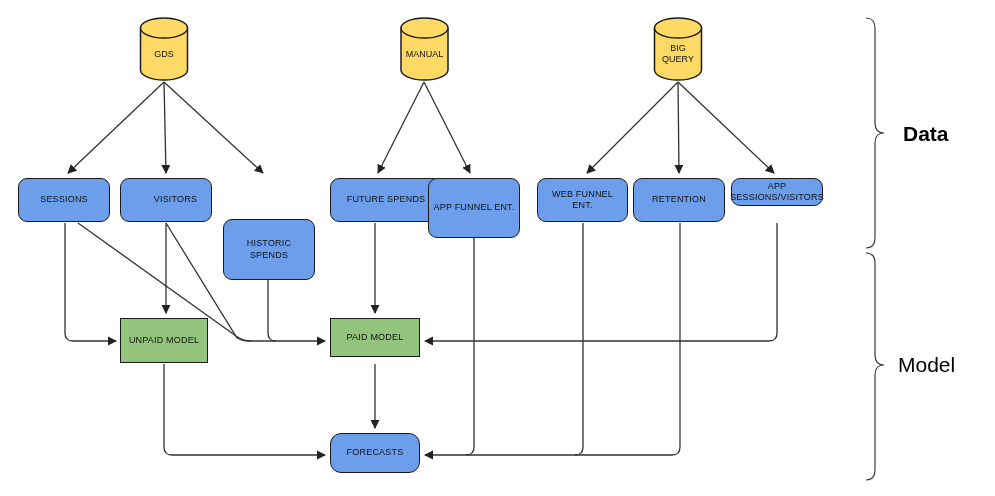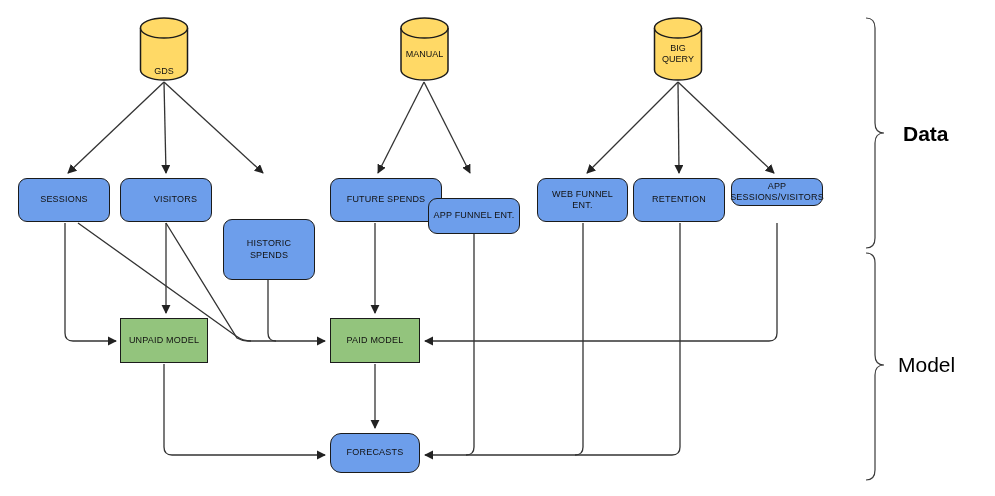--- a/index.html
+++ b/index.html
@@ -76,34 +76,34 @@
     </g>
     <g>
       <path class="cyl" d="M654.5,28 L654.5,70 A23.5,10 0 0,0 701.5,70 L701.5,28"></path>
       <ellipse class="cyl" cx="678" cy="28" rx="23.5" ry="10"></ellipse>
     </g>
 
     <path class="brace" d="M866,18 Q875,18 875,28 L875,123 Q875,133 884,133 Q875,133 875,143 L875,238 Q875,248 866,248"></path>
     <path class="brace" d="M866,253 Q875,253 875,263 L875,355 Q875,365 884,365 Q875,365 875,375 L875,470 Q875,480 866,480"></path>
   </svg>
 
-  <div class="cyl-label" style="left:140px; top:38px; width:48px; height:34px;margin-top:17px;">GDS</div>
+  <div class="cyl-label" style="left:140px; top:38px; width:48px; height:34px;">GDS</div>
   <div class="cyl-label" style="left:398px; top:38px; width:53px; height:34px;">MANUAL</div>
   <div class="cyl-label" style="left:656px; top:36px; width:44px; height:36px;">BIG QUERY</div>
 
   <div class="node data-node" style="left:18px;  top:178px; width:92px; height:44px;">SESSIONS</div>
   <div class="node data-node" style="left:120px; top:178px; width:92px; height:44px;padding-left:23px;">VISITORS</div>
   <div class="node data-node" style="left:223px; top:178px; width:92px; height:61px;margin-top:41px;">HISTORIC SPENDS</div>
   <div class="node data-node" style="left:330px; top:178px; width:112px; height:44px;">FUTURE SPENDS</div>
-  <div class="node data-node" style="left:428px; top:178px; width:92px; height:36px;margin-top:20px;">APP FUNNEL ENT.</div>
+  <div class="node data-node" style="left:428px; top:178px; width:92px; height:60px;">APP FUNNEL ENT.</div>
   <div class="node data-node" style="left:537px; top:178px; width:91px; height:44px;">WEB FUNNEL ENT.</div>
   <div class="node data-node" style="left:633px; top:178px; width:92px; height:44px;">RETENTION</div>
   <div class="node data-node" style="left:731px; top:178px; width:92px; height:28px;">APP SESSIONS/VISITORS</div>
 
   <div class="node model-node" style="left:120px; top:318px; width:88px; height:45px;">UNPAID MODEL</div>
-  <div class="node model-node" style="left:330px; top:318px; width:90px; height:45px;">PAID MODEL</div>
+  <div class="node model-node" style="left:330px; top:318px; width:90px; height:39px;">PAID MODEL</div>
 
   <div class="node output-node" style="left:330px; top:433px; width:90px; height:40px;">FORECASTS</div>
 
   <div class="group-label" style="left:903px; top:122px;font-weight:bold;">Data</div>
   <div class="group-label" style="left:898px; top:353px;">Model</div>
 
 </div>
 
 </body></html>

